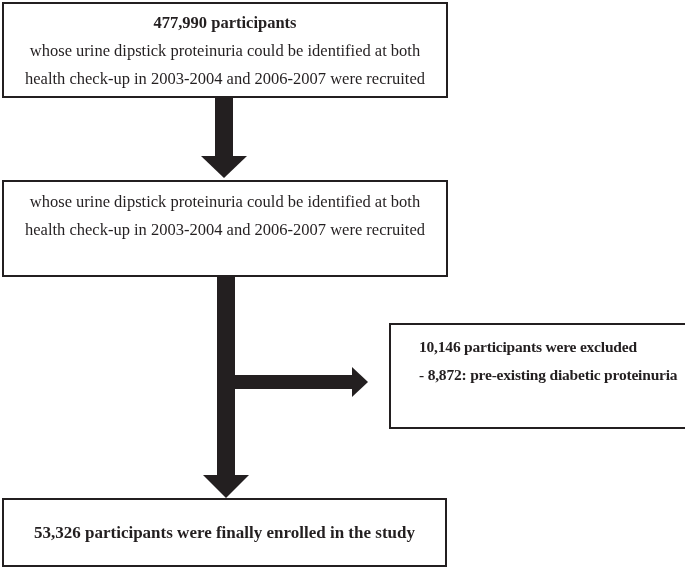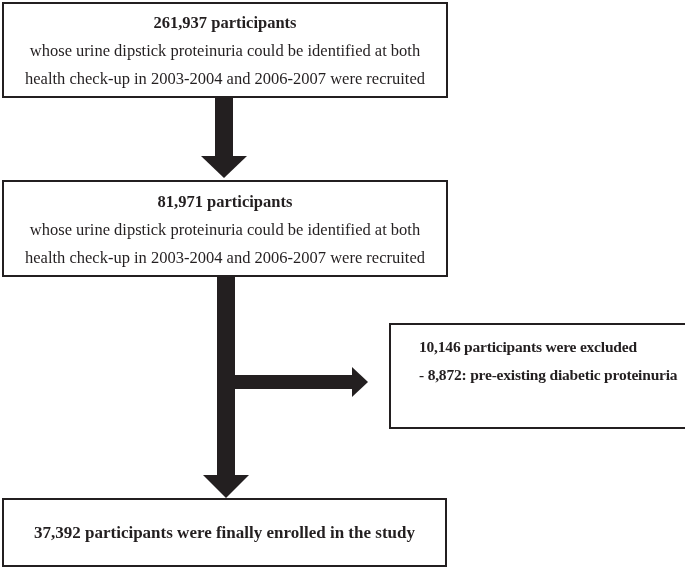--- a/index.html
+++ b/index.html
@@ -60,42 +60,41 @@
     border-bottom: 15px solid transparent;
     border-left: 16px solid var(--ink);
   }
 </style>
 </head>
 <body>
 
 <div class="canvas">
 
   <div class="box box-top centered">
-    <div class="bline bold">261,937 participants</div>
+    <div class="bline bold">477,990 participants</div>
     <div class="bline">whose urine dipstick proteinuria could be identified at both</div>
     <div class="bline">health check-up in 2003-2004 and 2006-2007 were recruited</div>
   </div>
 
   <div class="shaft shaft-a"></div>
   <div class="head head-down-a"></div>
 
   <div class="box box-second centered">
-    <div class="bline bold">81,971 participants</div>
     <div class="bline">whose urine dipstick proteinuria could be identified at both</div>
     <div class="bline">health check-up in 2003-2004 and 2006-2007 were recruited</div>
   </div>
 
   <div class="shaft shaft-b"></div>
   <div class="head head-down-b"></div>
 
   <div class="shaft shaft-branch"></div>
   <div class="head head-right"></div>
 
   <div class="box box-excl bold">
     <div class="bline">10,146 participants were excluded</div>
     <div class="bline">- 8,872: pre-existing diabetic proteinuria</div>
   </div>
 
   <div class="box box-final">
-    <div class="bline bold">37,392 participants were finally enrolled in the study</div>
+    <div class="bline bold">53,326 participants were finally enrolled in the study</div>
   </div>
 
 </div>
 
 </body></html>

